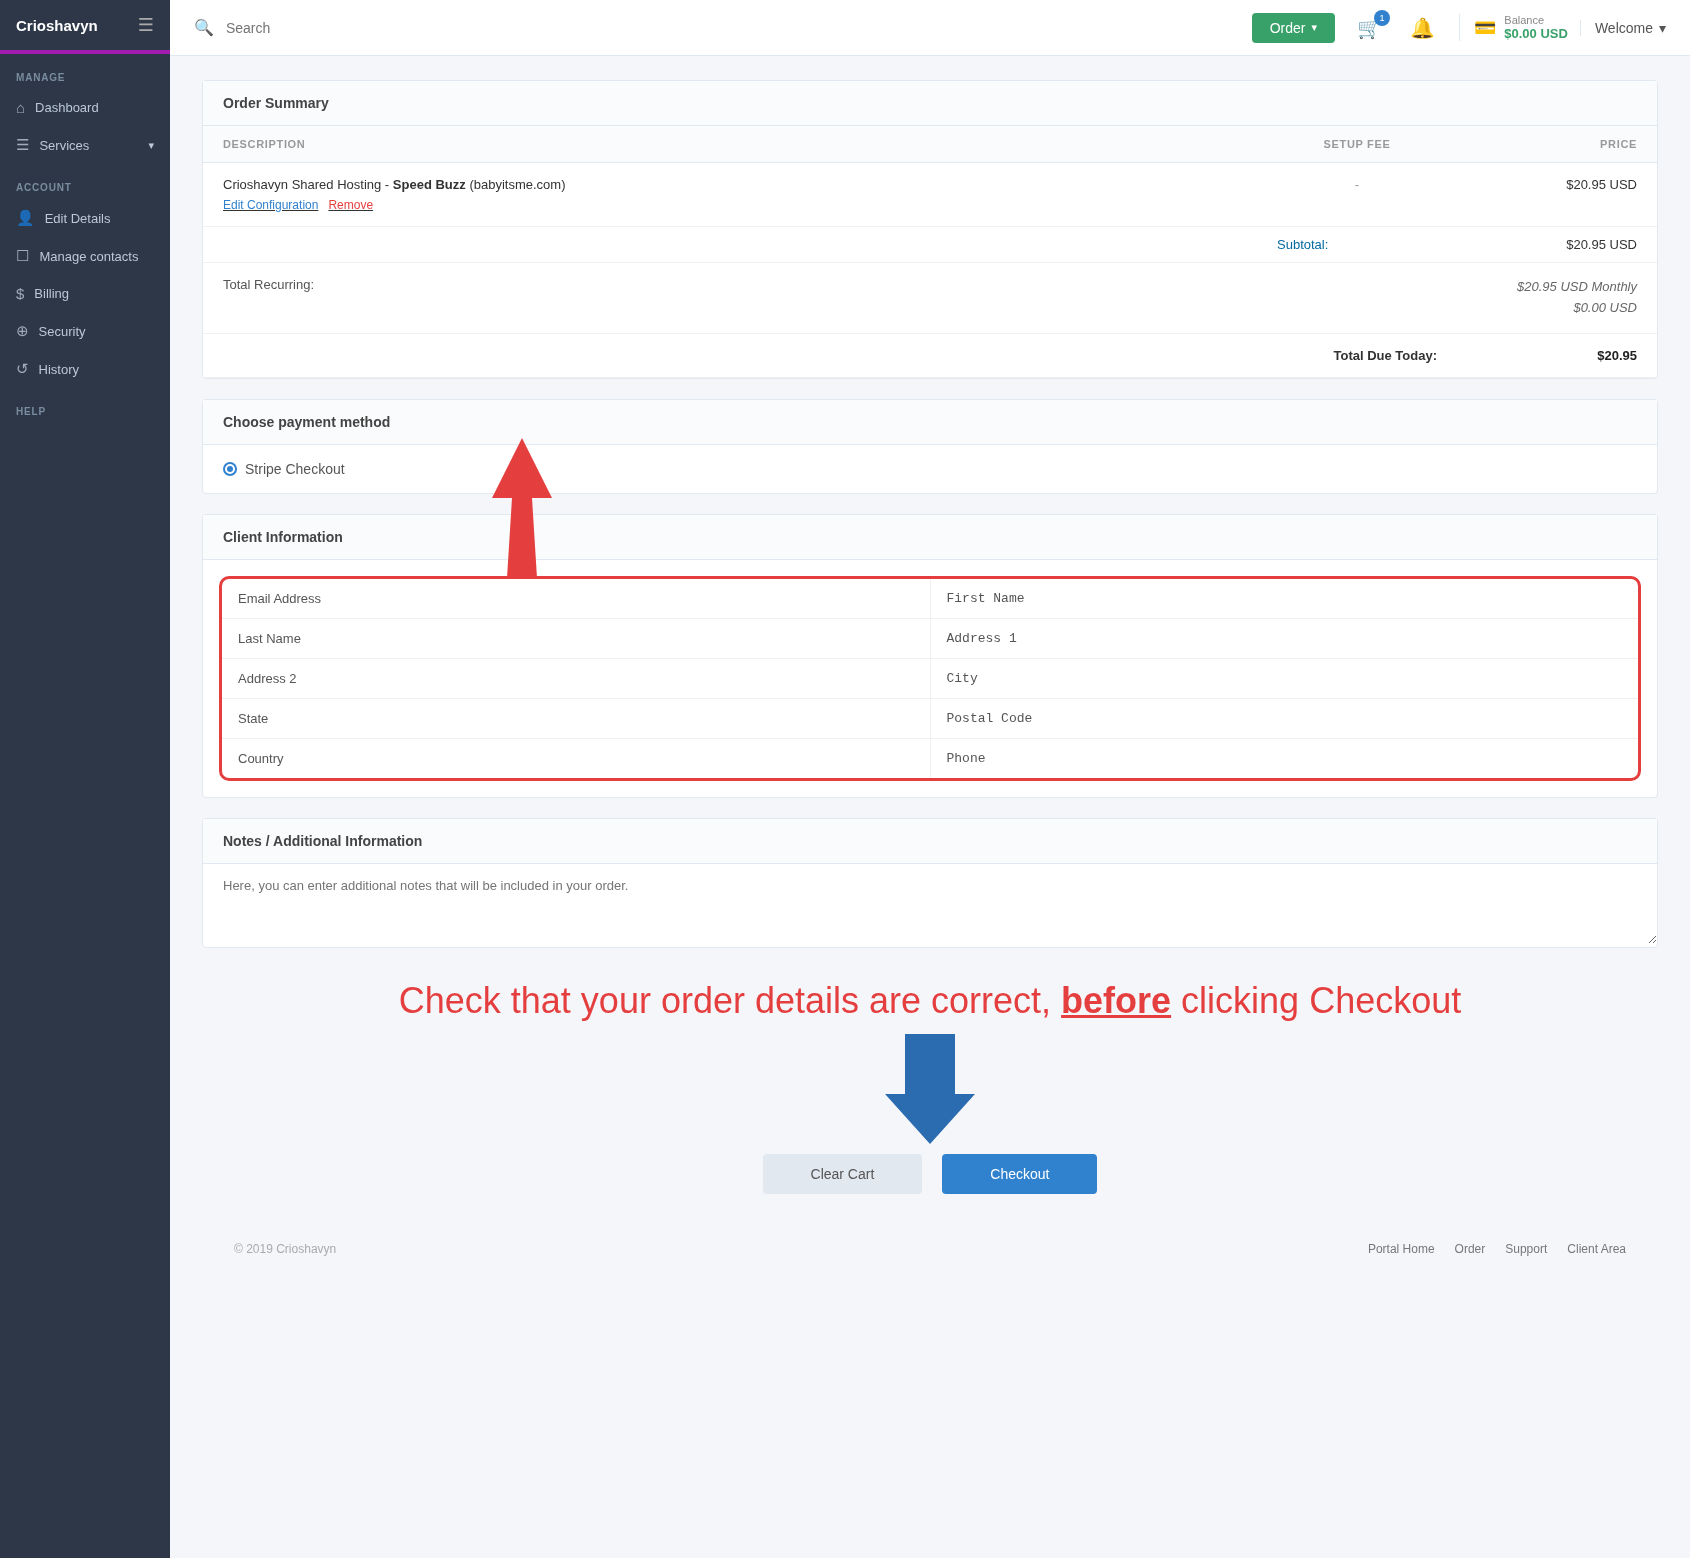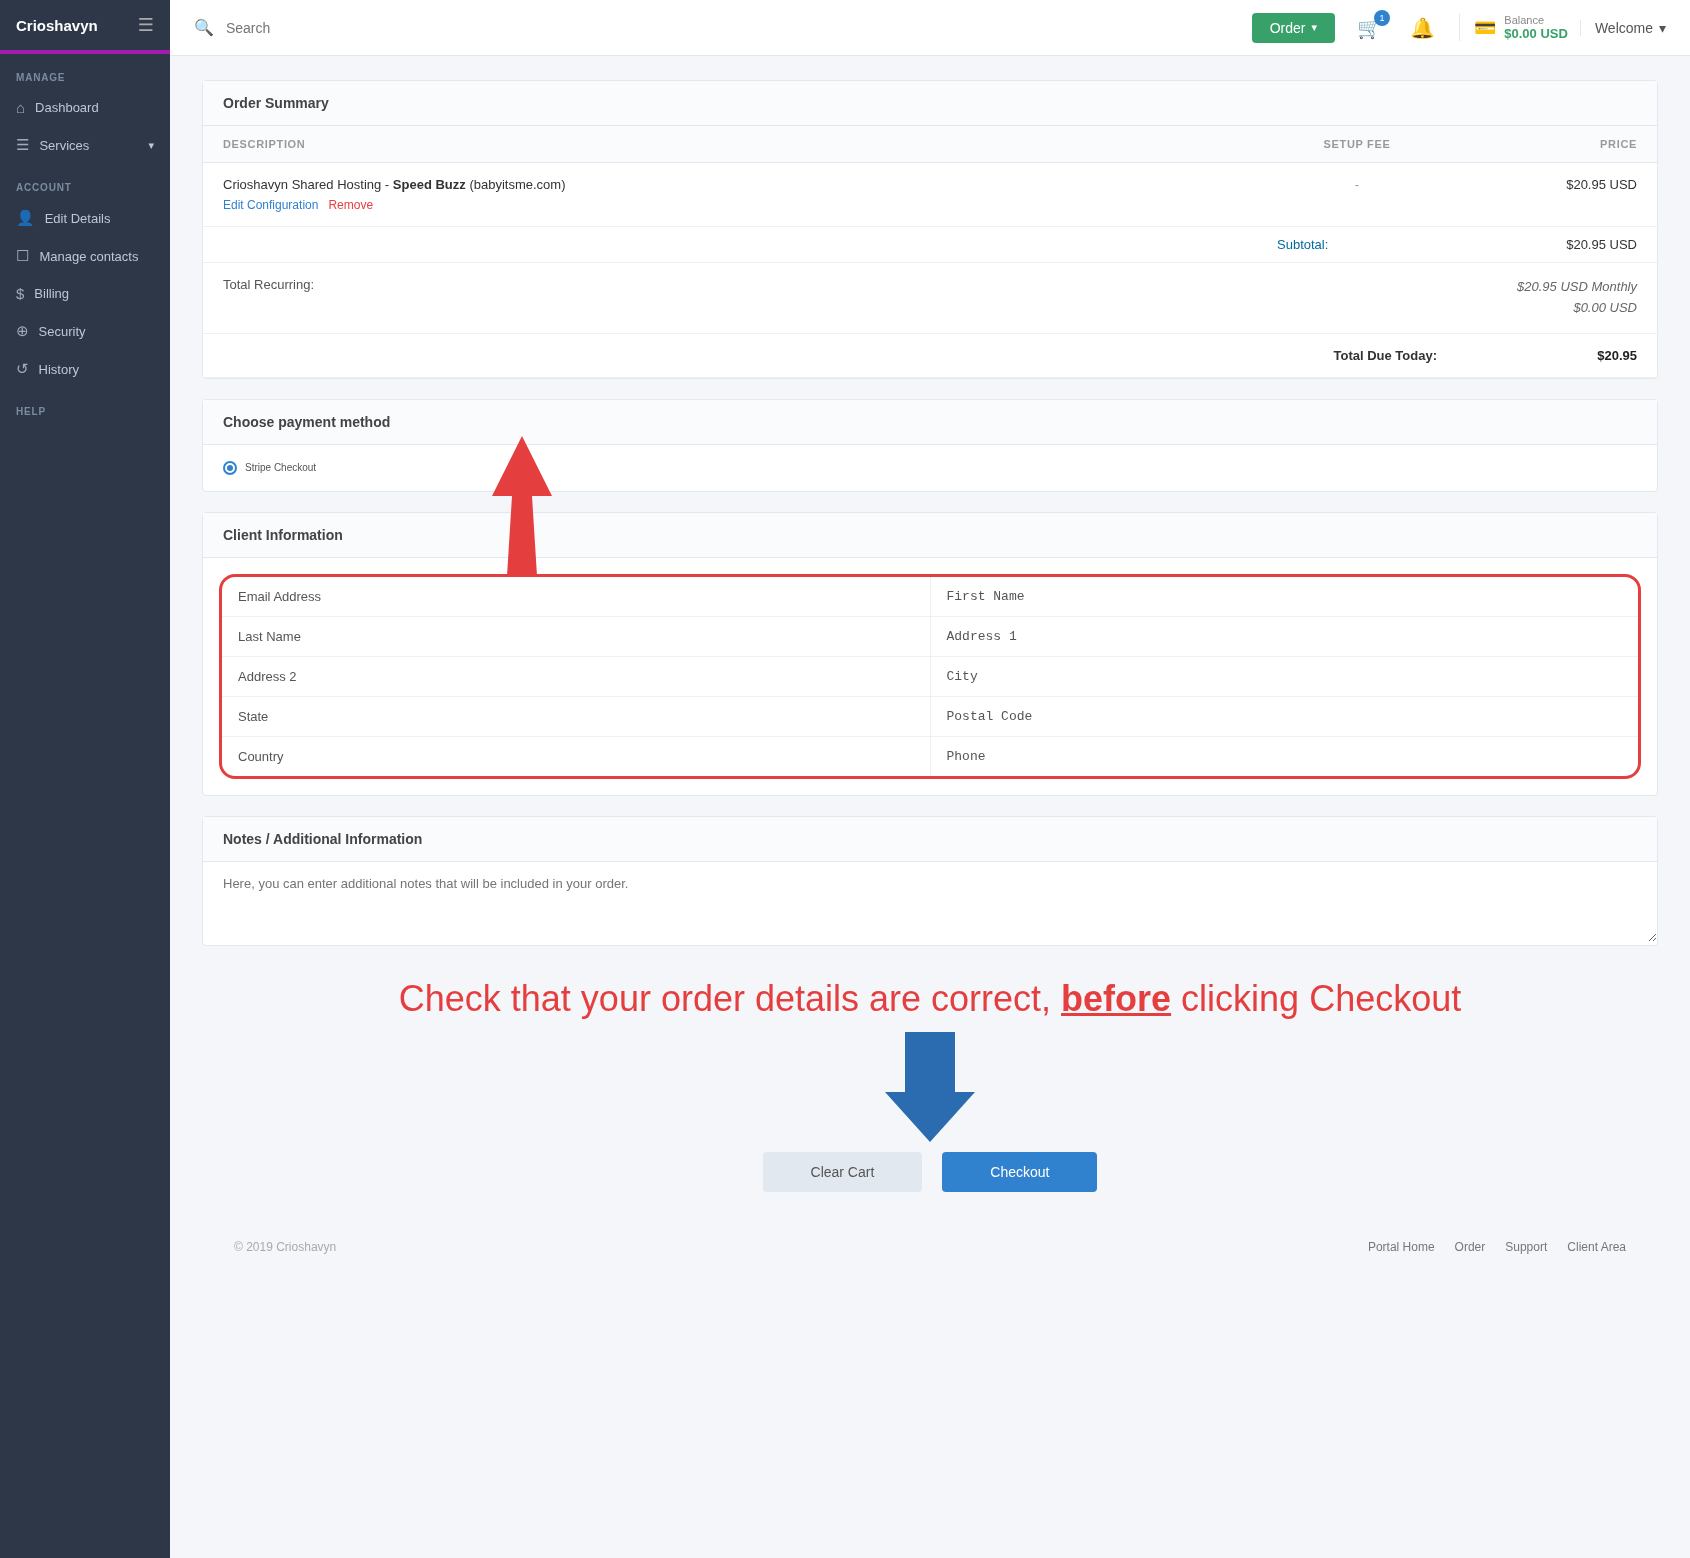--- a/index.html
+++ b/index.html
@@ -167,58 +167,58 @@
     }
     .order-table td {
       padding: 14px 20px;
       border-bottom: 1px solid #f0f0f0;
       font-size: 13px;
       vertical-align: top;
     }
     .order-table td.price-col { text-align: right; }
     .product-name { color: #333; }
     .product-name strong { font-weight: 700; }
-    .product-actions { margin-top: 6px; display: flex; gap: 10px; }
+    .product-actions { margin-top: 6px; display: flex; gap: 10px; text-decoration: underline; }
     .link-blue { color: #3182ce; cursor: pointer; font-size: 12px; }
     .link-red { color: #e53e3e; cursor: pointer; font-size: 12px; }
 
     .subtotal-row td { padding: 10px 20px; font-size: 13px; }
     .subtotal-label { text-align: left; color: #0369a1; margin-top: 36px; }
     .subtotal-value { text-align: right; font-size: 13px; }
     .total-recurring-right { text-align: right; font-size: 12px; color: #666; line-height: 1.6; font-style: italic; }
     .total-due-label { text-align: right; font-weight: 600; font-size: 14px; }
     .total-due-value { text-align: right; font-size: 28px; font-weight: 700; color: #222; }
 
     
     .payment-option {
       padding: 16px 20px;
       display: flex;
       align-items: center;
       gap: 8px;
-      font-size: 10px;
+      font-size: 14px;
       color: #555;
     }
     .radio-dot {
       width: 14px; height: 14px;
       border-radius: 50%;
       border: 2px solid #3182ce;
       display: inline-flex;
       align-items: center;
       justify-content: center;
     }
     .radio-dot-inner {
       width: 6px; height: 6px;
       border-radius: 50%;
       background: #3182ce;
     }
 
     
     .client-form {
       border: 3px solid #e53e3e;
-      border-radius: 16px;
+      border-radius: 10px;
       margin: 16px;
     }
     .client-form-row {
       display: flex;
       border-bottom: 1px solid #f0f0f0;
     }
     .client-form-row:last-child { border-bottom: none; }
     .client-field {
       flex: 1;
       padding: 12px 16px;

